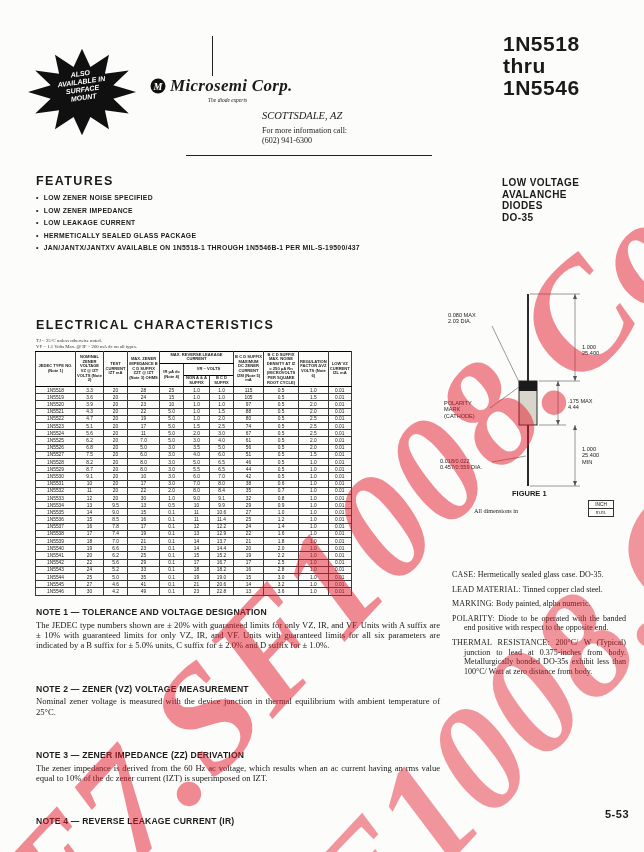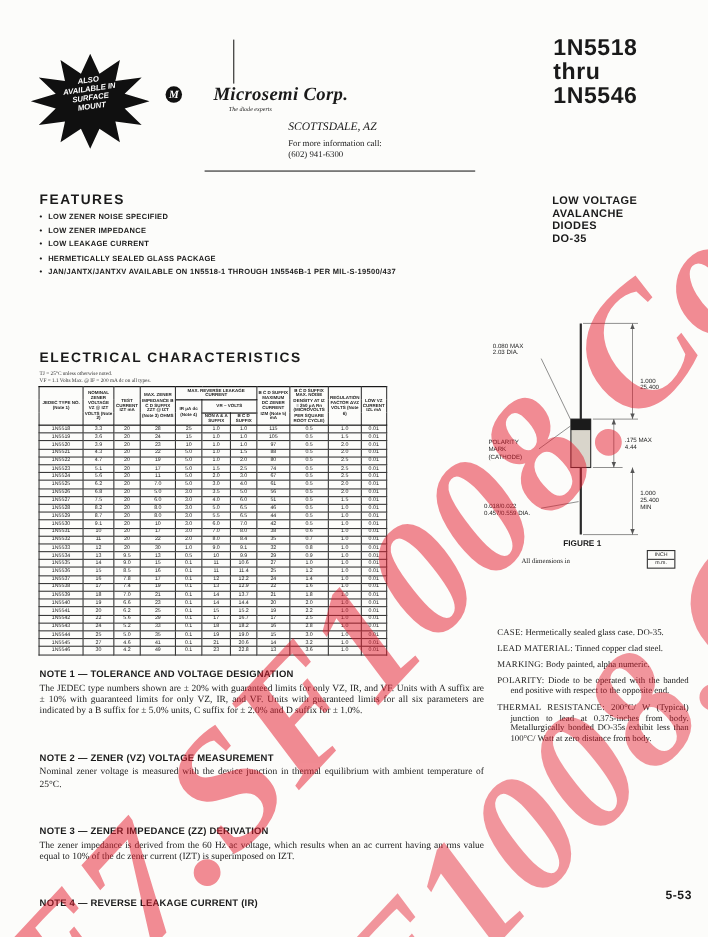--- a/index.html
+++ b/index.html
@@ -22,21 +22,21 @@
   .wm2 { left:60px;  top:1080px; transform:rotate(-47deg); opacity:0.45; }
 
   
   .badge-wrap { left:28px; top:46px; width:108px; height:92px; }
   .badge-text {
     position:absolute; left:10px; top:24px; width:88px; text-align:center;
     color:#fff; font:bold italic 7px/8px "Liberation Sans", sans-serif;
     transform:rotate(-8deg);
   }
   .brand { left:150px; top:76px; }
-  .brand-name { font:bold italic 17px "Liberation Serif", serif; letter-spacing:0.3px;margin-left:24px; }
+  .brand-name { font:bold italic 17px "Liberation Serif", serif; letter-spacing:0.3px; }
   .brand-tag { font:italic 5.5px "Liberation Serif", serif; margin-left:58px; margin-top:1px; }
   .vrule { left:212px; top:36px; width:1px; height:40px; background:#222; }
   .city { left:262px; top:110px; font:italic 10.5px "Liberation Serif", serif; }
   .info { left:262px; top:126px; font:8px/9.5px "Liberation Serif", serif; }
   .hrule { left:186px; top:155px; width:246px; height:1px; background:#222; }
   .partnum { left:503px; top:33px; font:bold 21px/22px "Liberation Sans", sans-serif; letter-spacing:0.5px; }
 
   
   .sec-title { font:bold 12.5px "Liberation Sans", sans-serif; letter-spacing:1.4px; margin:0 0 6px 0; }
   .features { left:36px; top:174px; width:400px; }

